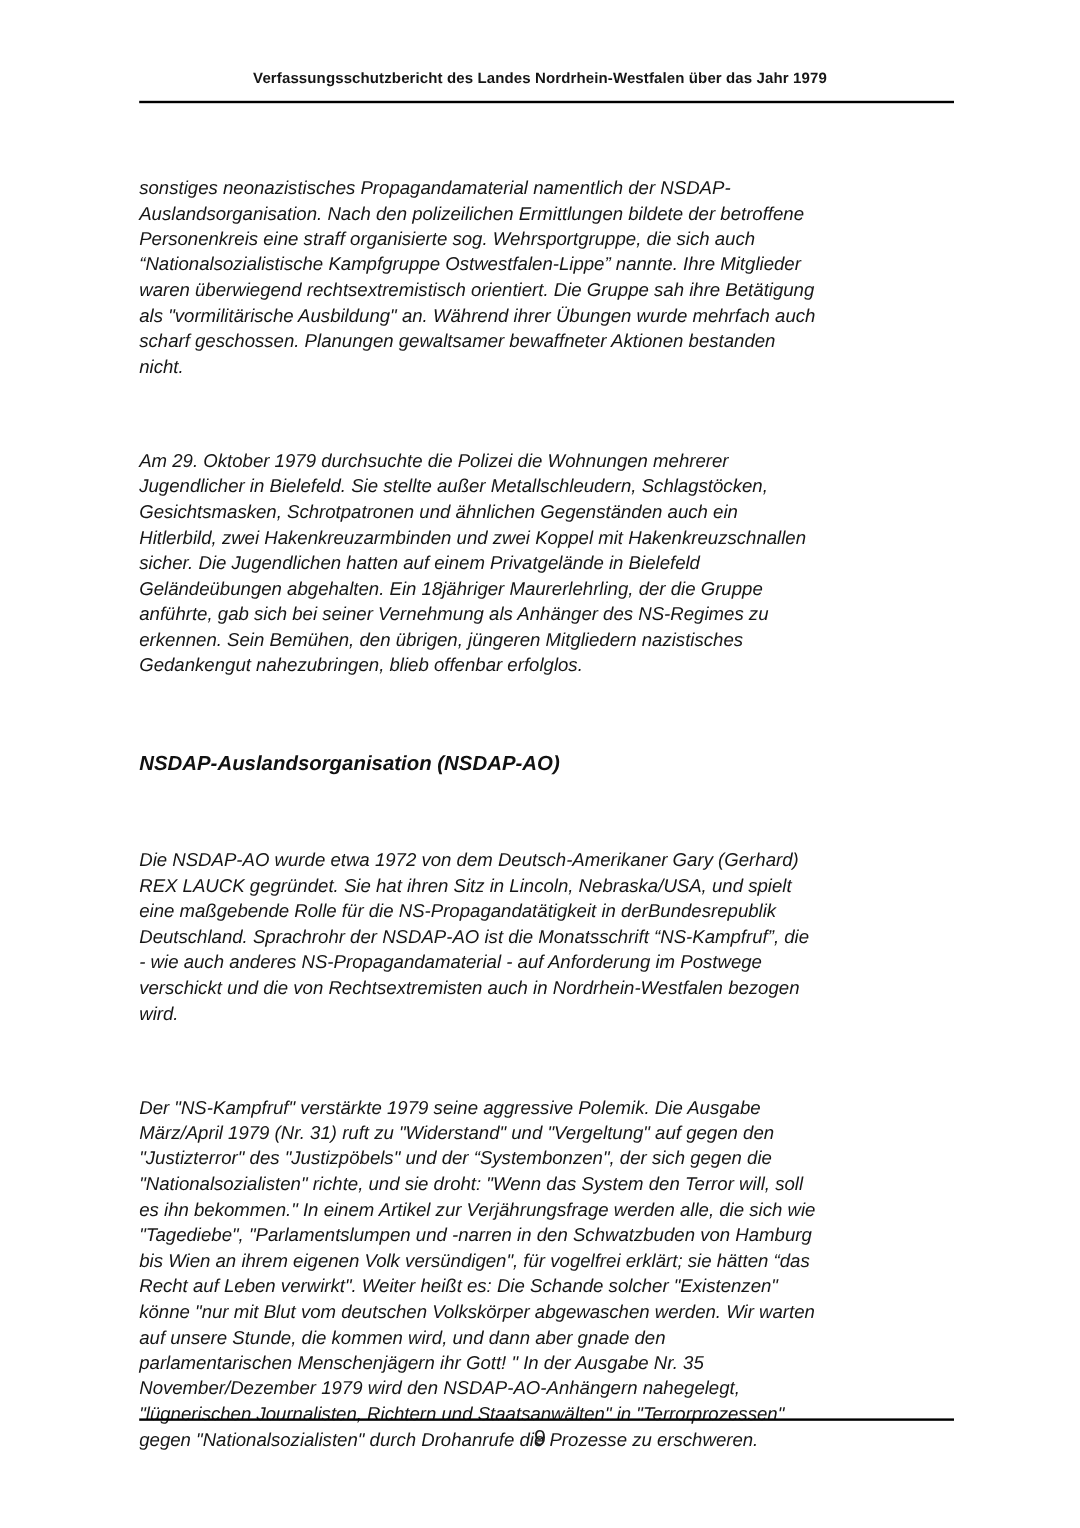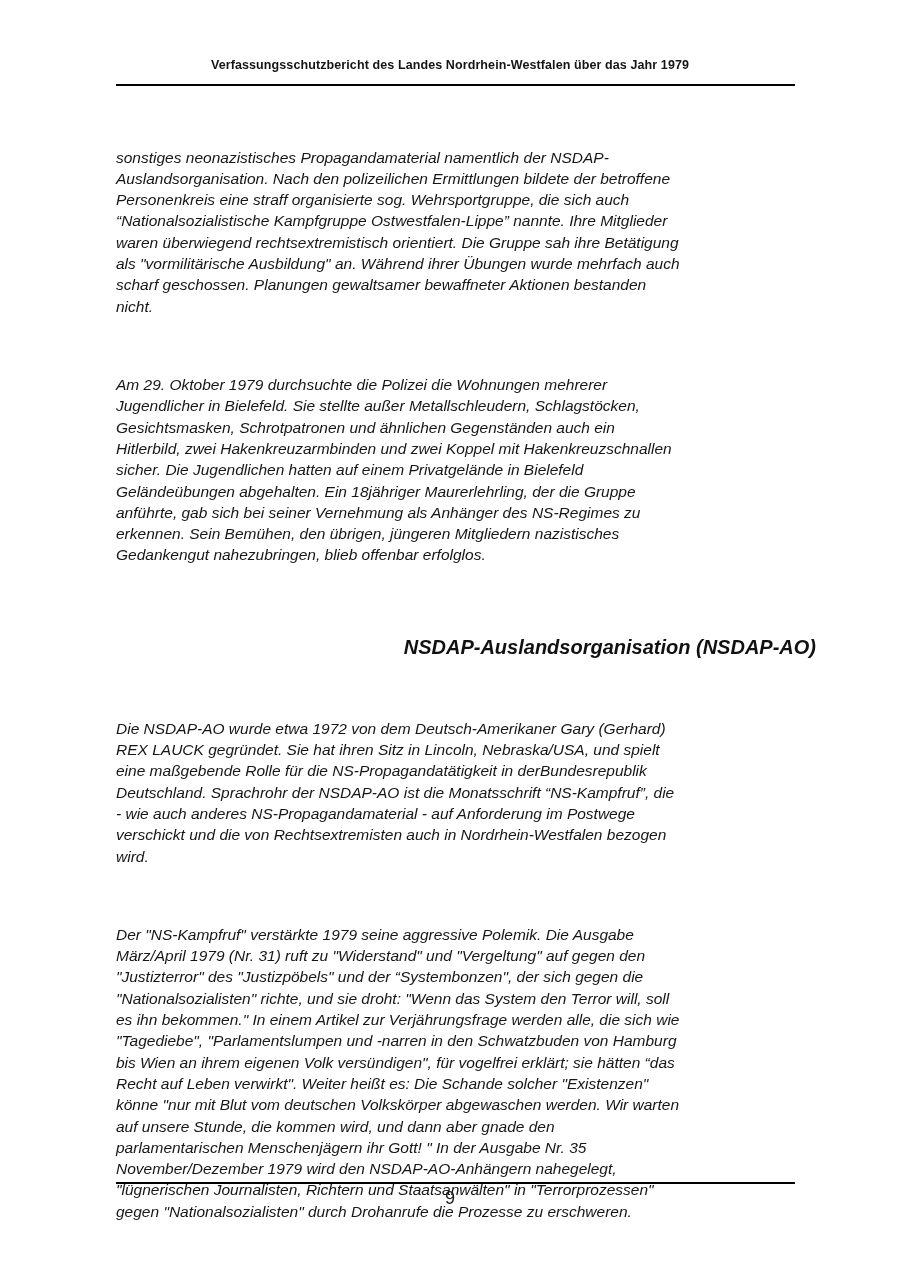--- a/index.html
+++ b/index.html
@@ -45,28 +45,27 @@
     font-size: 15.5px;
     line-height: 21.3px;
     white-space: pre;
     color: #161616;
   }
   .content p {
     margin: 0 0 14.5px 0;
     font-style: italic;
   }
   .content h2 {
-    font-size: 20px;
+    font-size: 17px;
     font-weight: bold;
     font-style: italic;
     line-height: 21.3px;
-    margin: 14px 0 17px 0;
+    margin: 3px 0 17px 0;
     white-space: pre;
     color: #111111;
-    text-align: right;
   }
   .page-number {
     position: absolute;
     top: 1188px;
     left: 0;
     right: 0;
     text-align: center;
     font-size: 18px;
     color: #1a1a1a;
   }

